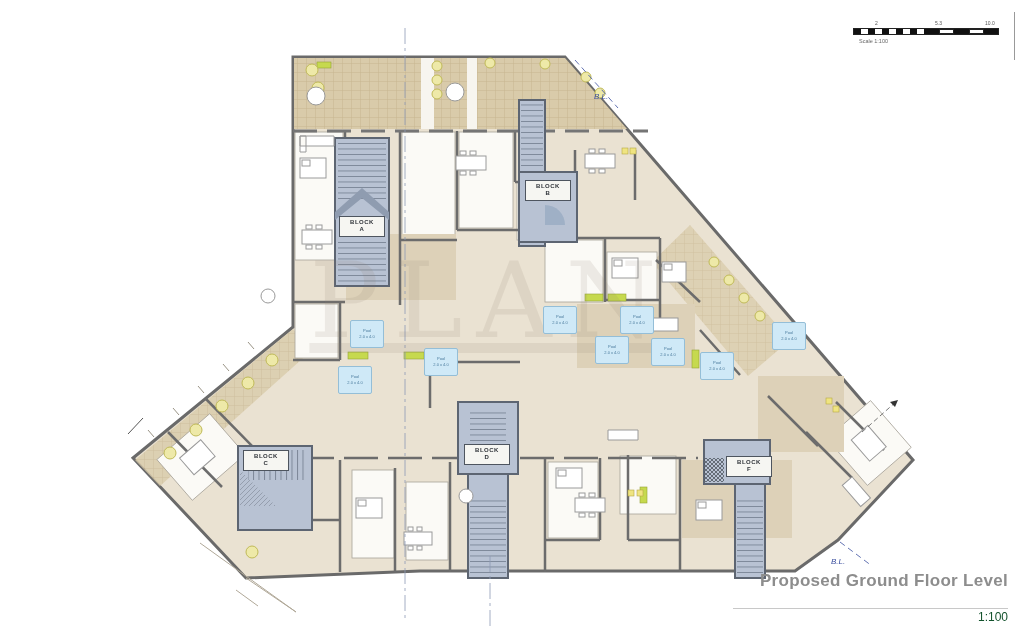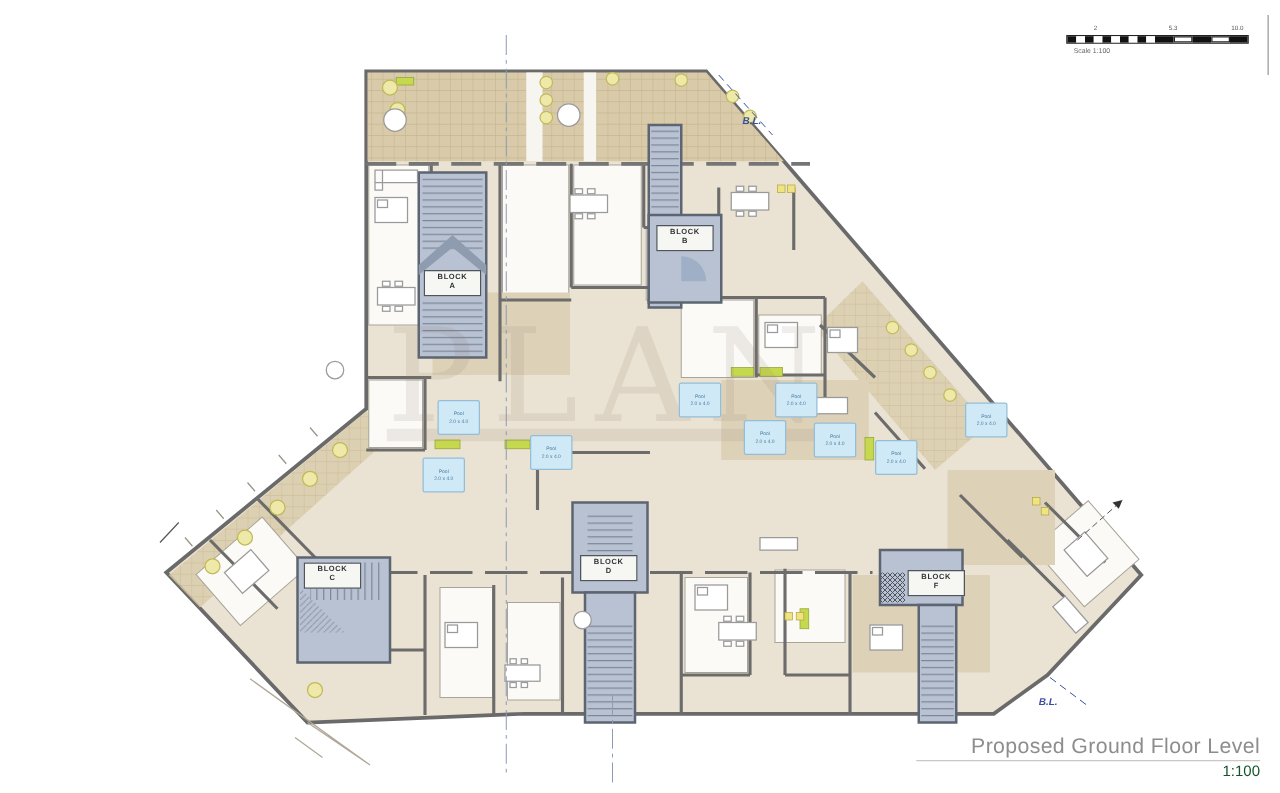--- a/index.html
+++ b/index.html
@@ -14,33 +14,33 @@
   .block-plate{position:absolute;width:46px;height:21px;background:#f6f6f2;
                border:1px solid #4e555f;text-align:center;color:#2e3238;
                font-size:6px;font-weight:bold;line-height:1.4;letter-spacing:.5px;padding-top:1px;box-sizing:border-box;}
   .block-plate .ltr{font-size:6px;display:block;margin-top:-1px;}
   
   .pool-box{position:absolute;width:32px;height:26px;background:#cfe9f7;
             border:1px solid #94bed7;border-radius:2px;color:#4a7b9d;
             font-size:4px;line-height:1.5;text-align:center;display:flex;
             flex-direction:column;justify-content:center;}
   
-  .bl-label{position:absolute;color:#3b4f9f;font-size:8px;font-style:italic;font-weight:bold;}
+  .bl-label{position:absolute;color:#3b4f9f;font-size:8px;font-style:italic;font-weight:normal;}
   
   .scalebar{position:absolute;left:853px;top:20px;width:146px;}
   .scalebar .ticks{position:relative;height:8px;font-size:5px;color:#555;}
   .scalebar .ticks span{position:absolute;top:0;}
   .sb-bar{position:relative;height:5px;border:1px solid #222;display:flex;}
   .sb-bar .seg{height:100%;}
   .sb-caption{font-size:5.5px;color:#666;margin-top:3px;margin-left:6px;}
   .sheet-edge{position:absolute;left:1014px;top:12px;width:1px;height:48px;background:#999;}
   
   .titleblock{position:absolute;right:16px;bottom:10px;width:275px;text-align:right;}
-  .titleblock .t1{font-size:17px;font-weight:normal;color:#8d8d8d;letter-spacing:.3px;
-                  border-bottom:1px solid #c8c8c8;padding-bottom:1px;}
+  .titleblock .t1{font-size:17px;font-weight:bold;color:#8d8d8d;letter-spacing:.3px;
+                  border-bottom:1px solid #c8c8c8;padding-bottom:17px;}
   .titleblock .t2{font-size:12px;color:#14532d;margin-top:1px;}
 </style>
 </head>
 <body>
 
 <div class="sheet">
 
   <svg class="plan-svg" width="1024" height="634" viewBox="0 0 1024 634">
     <defs>
       <pattern id="tile" width="9" height="9" patternUnits="userSpaceOnUse">

